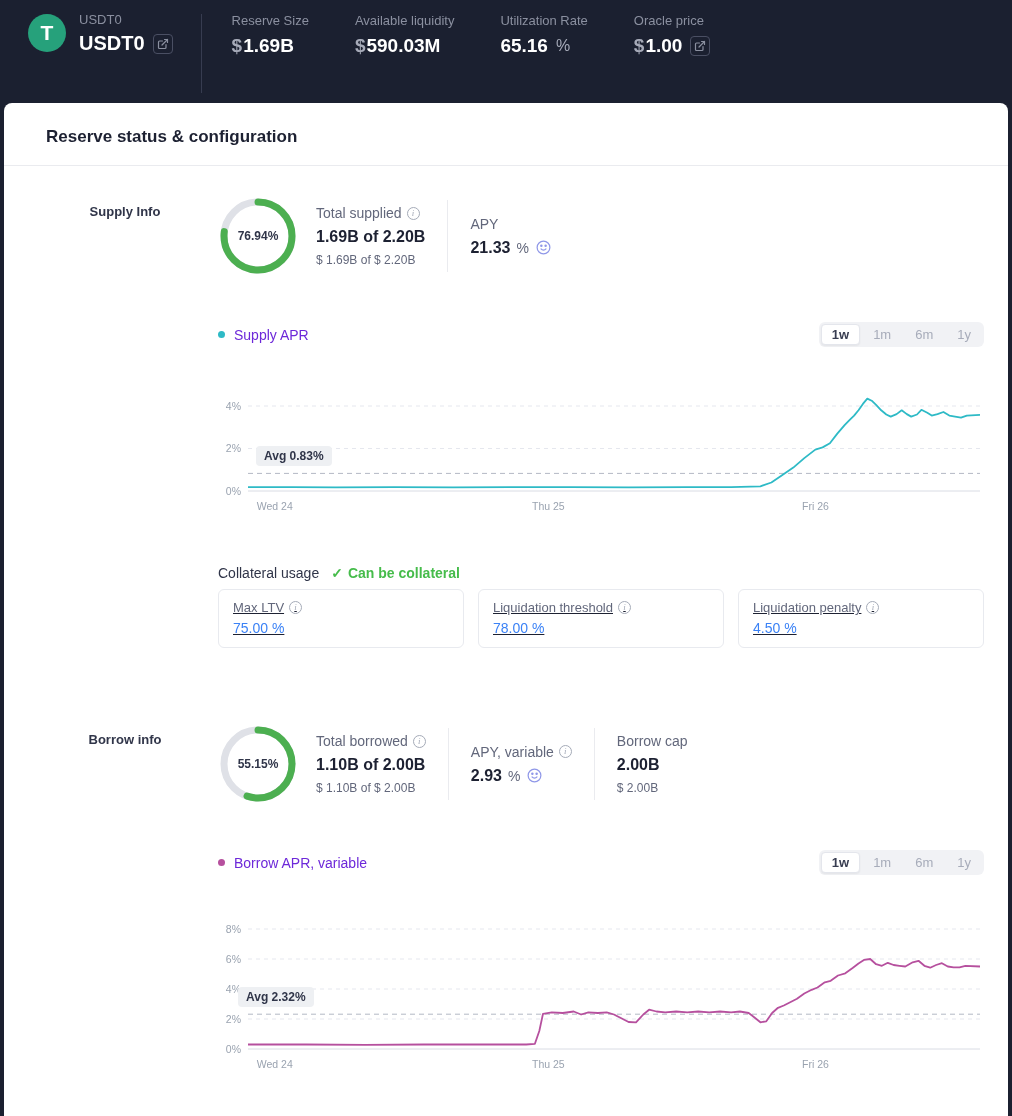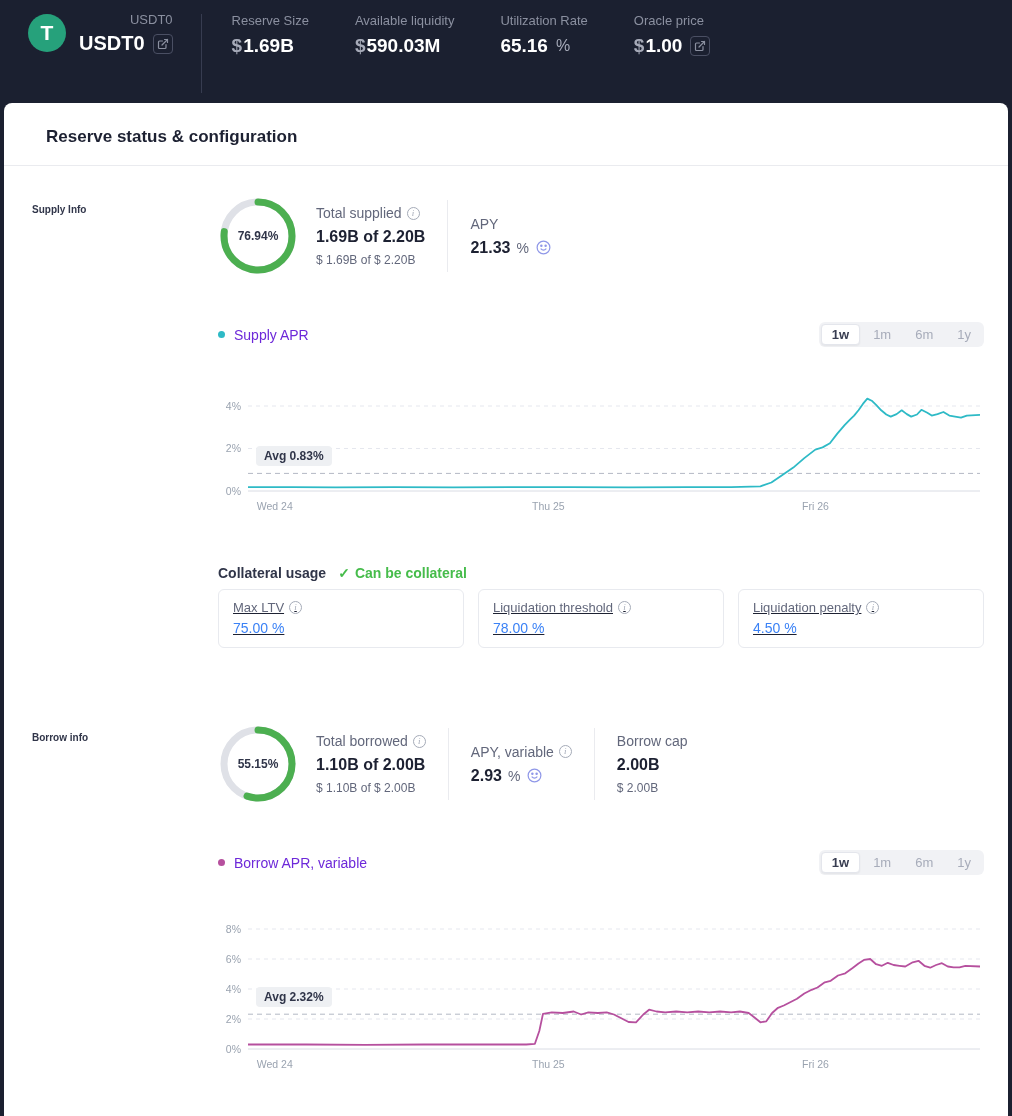--- a/index.html
+++ b/index.html
@@ -20,21 +20,21 @@
     padding:12px 28px 0 28px;
   }
   .token-block { display:flex; align-items:flex-start; gap:13px; }
   .token-icon {
     width:38px; height:38px; border-radius:50%;
     background:#26A17B;
     color:#fff; font-weight:700; font-size:21px;
     display:flex; align-items:center; justify-content:center;
     margin-top:2px;
   }
-  .token-names { display:flex; flex-direction:column;align-items:flex-end; }
+  .token-names { display:flex; flex-direction:column; }
   .token-kicker { color:#8b90a0; font-size:13px; margin-bottom:5px; }
   .token-main { display:flex; align-items:center; gap:8px; color:#fff; font-size:20px; font-weight:700; }
   .ext-btn {
     width:20px; height:20px; border:1px solid #4a4f63; border-radius:4px;
     display:flex; align-items:center; justify-content:center;
     color:#8b90a0; cursor:pointer; background:transparent; padding:0;
   }
   .header-vdiv { width:1px; background:#373c50; align-self:stretch; margin:2px 30px 10px 28px; }
   .header-stats { display:flex; gap:46px; padding-top:1px; }
   .hstat { display:flex; flex-direction:column; }
@@ -53,21 +53,21 @@
   }
   .card-title {
     margin:0;
     padding:24px 30px 18px 42px;
     font-size:17px;
     font-weight:700;
     color:#1d2132;
     border-bottom:1px solid #eaebef;
   }
   .panel { display:flex; padding:30px 24px 46px 28px; }
-  .panel-label { width:186px; flex:none; font-size:10px; font-weight:700; color:#303549; padding-top:8px; }
+  .panel-label { width:186px; flex:none; font-size:13px; font-weight:700; color:#303549; padding-top:8px;text-align:center; }
   .panel-body { flex:1; min-width:0; }
 
   
   .stats-row { display:flex; align-items:center; }
   .ring-wrap { position:relative; width:80px; height:80px; flex:none; margin-right:14px; }
   .ring-wrap svg { display:block; }
   .ring-label {
     position:absolute; inset:0; display:flex; align-items:center; justify-content:center;
     font-size:12px; font-weight:700; color:#303549;
   }
@@ -114,21 +114,21 @@
     position:absolute;
     background:#eef0f3; color:#303549;
     font-size:12px; font-weight:700;
     padding:3px 8px; border-radius:4px;
     white-space:nowrap;
   }
 
   
   .collateral { margin-top:48px; }
   .collateral-head { display:flex; align-items:center; gap:12px; }
-  .collateral-title { font-size:14px; font-weight:700; color:#303549; }
+  .collateral-title { font-size:14px; font-weight:400; color:#303549; }
   .collateral-status { display:flex; align-items:center; gap:5px; color:#46bc4b; font-size:14px; font-weight:700; }
   .collateral-boxes { display:grid; grid-template-columns:repeat(3,1fr); gap:14px; margin-top:8px;text-decoration:underline; }
   .cbox {
     border:1px solid #e8eaef; border-radius:6px;
     padding:10px 14px 11px 14px;
   }
   .cbox-label { color:#62677b; font-size:13px; display:flex; align-items:center; gap:5px; margin-bottom:5px; }
   .cbox-value { color:#3b82f6; font-size:14px; }
 
   .smiley { cursor:pointer; display:inline-flex; }
@@ -369,17 +369,17 @@
             <line x1="30" x2="762" y1="58.0" y2="58.0" stroke="#e5e7ee" stroke-width="1" stroke-dasharray="4 4"></line>
             <text class="axis" x="23" y="61.5" text-anchor="end">6%</text>
             <line x1="30" x2="762" y1="28.0" y2="28.0" stroke="#e5e7ee" stroke-width="1" stroke-dasharray="4 4"></line>
             <text class="axis" x="23" y="31.5" text-anchor="end">8%</text>
             <line x1="30" x2="762" y1="113.2" y2="113.2" stroke="#b3b8c4" stroke-width="1" stroke-dasharray="5 4"></line>
             <polyline points="30.0,143.5 88.6,143.5 147.1,143.8 205.7,143.5 264.2,143.5 308.2,143.5 316.9,142.8 321.3,130.0 325.0,112.8 333.8,111.3 344.8,112.0 355.7,110.5 363.1,113.5 370.4,111.3 379.9,112.0 388.7,111.3 396.0,113.5 403.3,117.3 410.6,121.0 418.0,121.3 425.3,113.5 431.1,108.7 438.5,110.5 447.2,111.3 458.2,110.5 469.2,111.3 480.2,110.5 491.2,111.3 502.1,110.5 513.1,111.3 521.9,110.5 530.7,112.0 536.5,116.5 542.4,121.3 548.3,120.3 554.1,112.0 560.0,106.8 565.8,104.5 571.7,101.5 579.0,97.8 586.3,92.5 593.6,88.8 599.5,86.5 606.8,81.3 612.7,79.8 620.0,74.5 627.3,72.3 634.6,67.0 640.5,62.5 646.3,58.8 652.2,58.0 658.1,63.2 663.9,64.8 669.8,61.8 675.6,64.0 681.5,64.8 687.3,65.5 694.7,61.3 700.5,59.8 706.4,64.8 712.2,66.7 718.1,64.0 723.9,62.2 729.8,65.5 735.6,66.3 741.5,66.3 747.4,64.8 762.0,65.5" fill="none" stroke="#B6509E" stroke-width="1.8" stroke-linejoin="round"></polyline>
             <text class="axis" x="38.8" y="167">Wed 24</text>
             <text class="axis" x="314.0" y="167">Thu 25</text>
             <text class="axis" x="584.1" y="167">Fri 26</text>
           </svg>
-          <div class="avg-badge" style="left: 38px; top: 86.2px;">Avg 2.32%</div>
+          <div class="avg-badge" style="left: 20px; top: 86.2px;">Avg 2.32%</div>
         </div>
     </div>
   </section>
 </main>
 
 </body></html>

